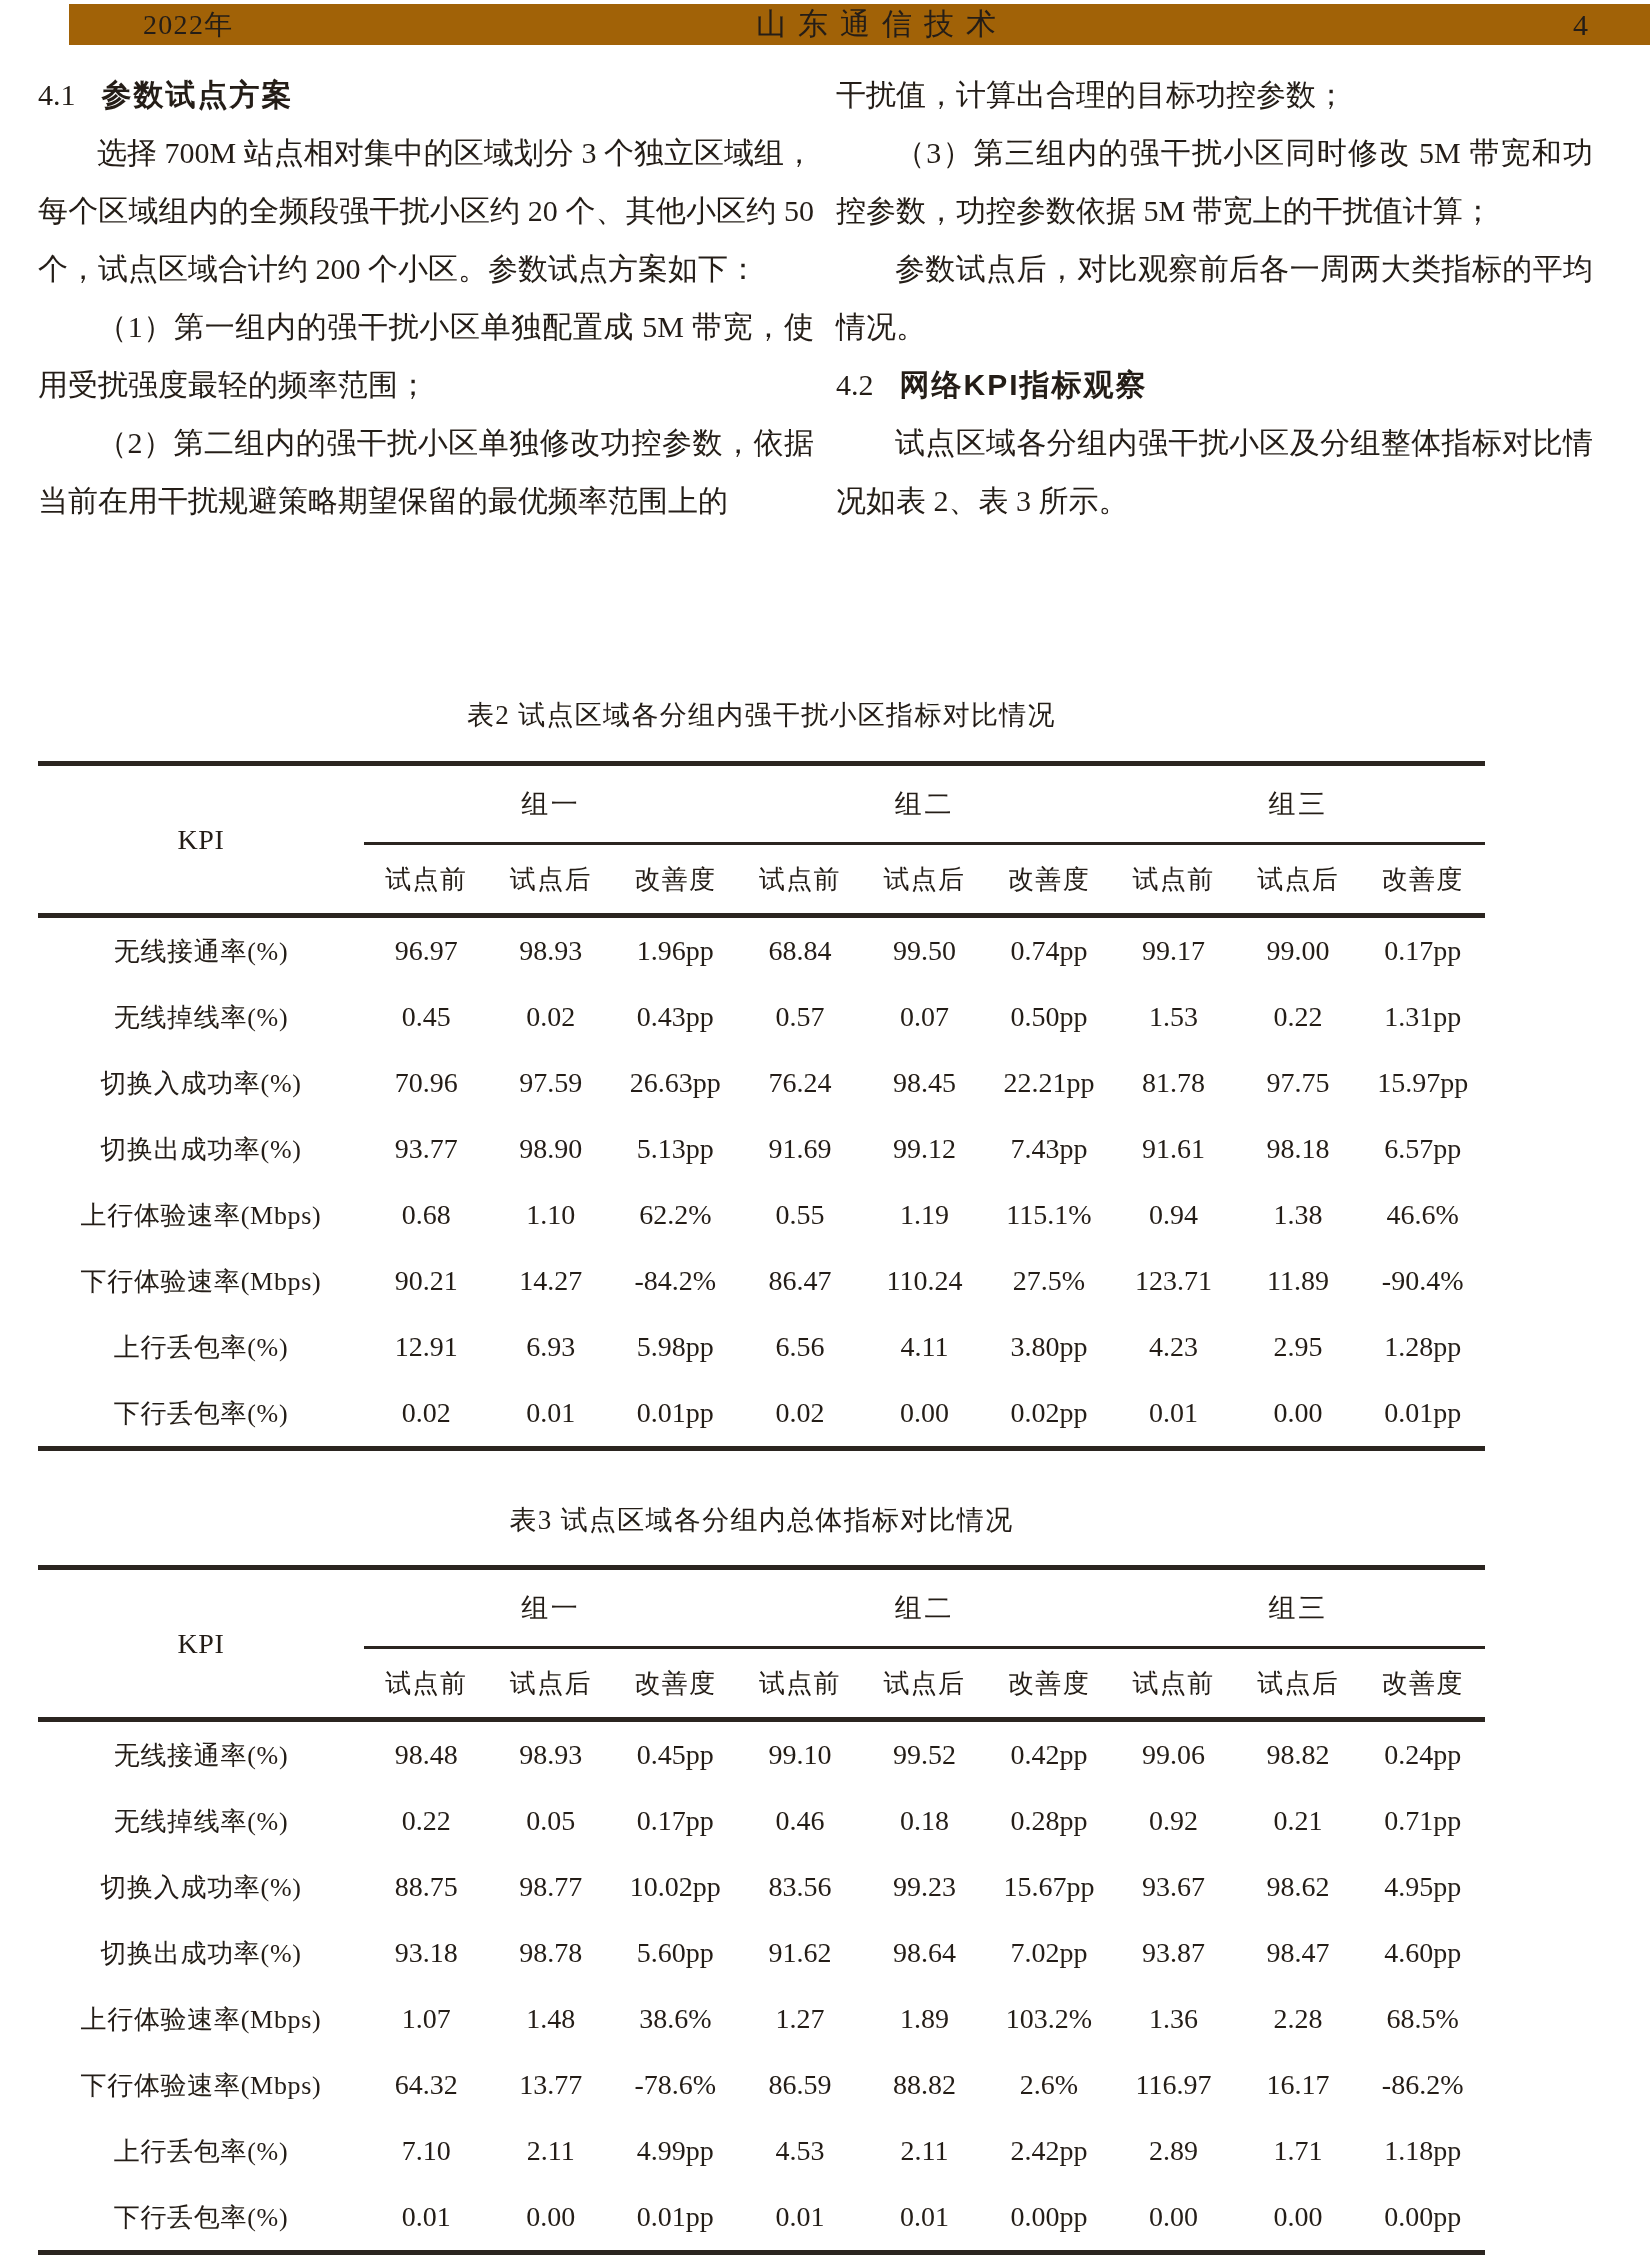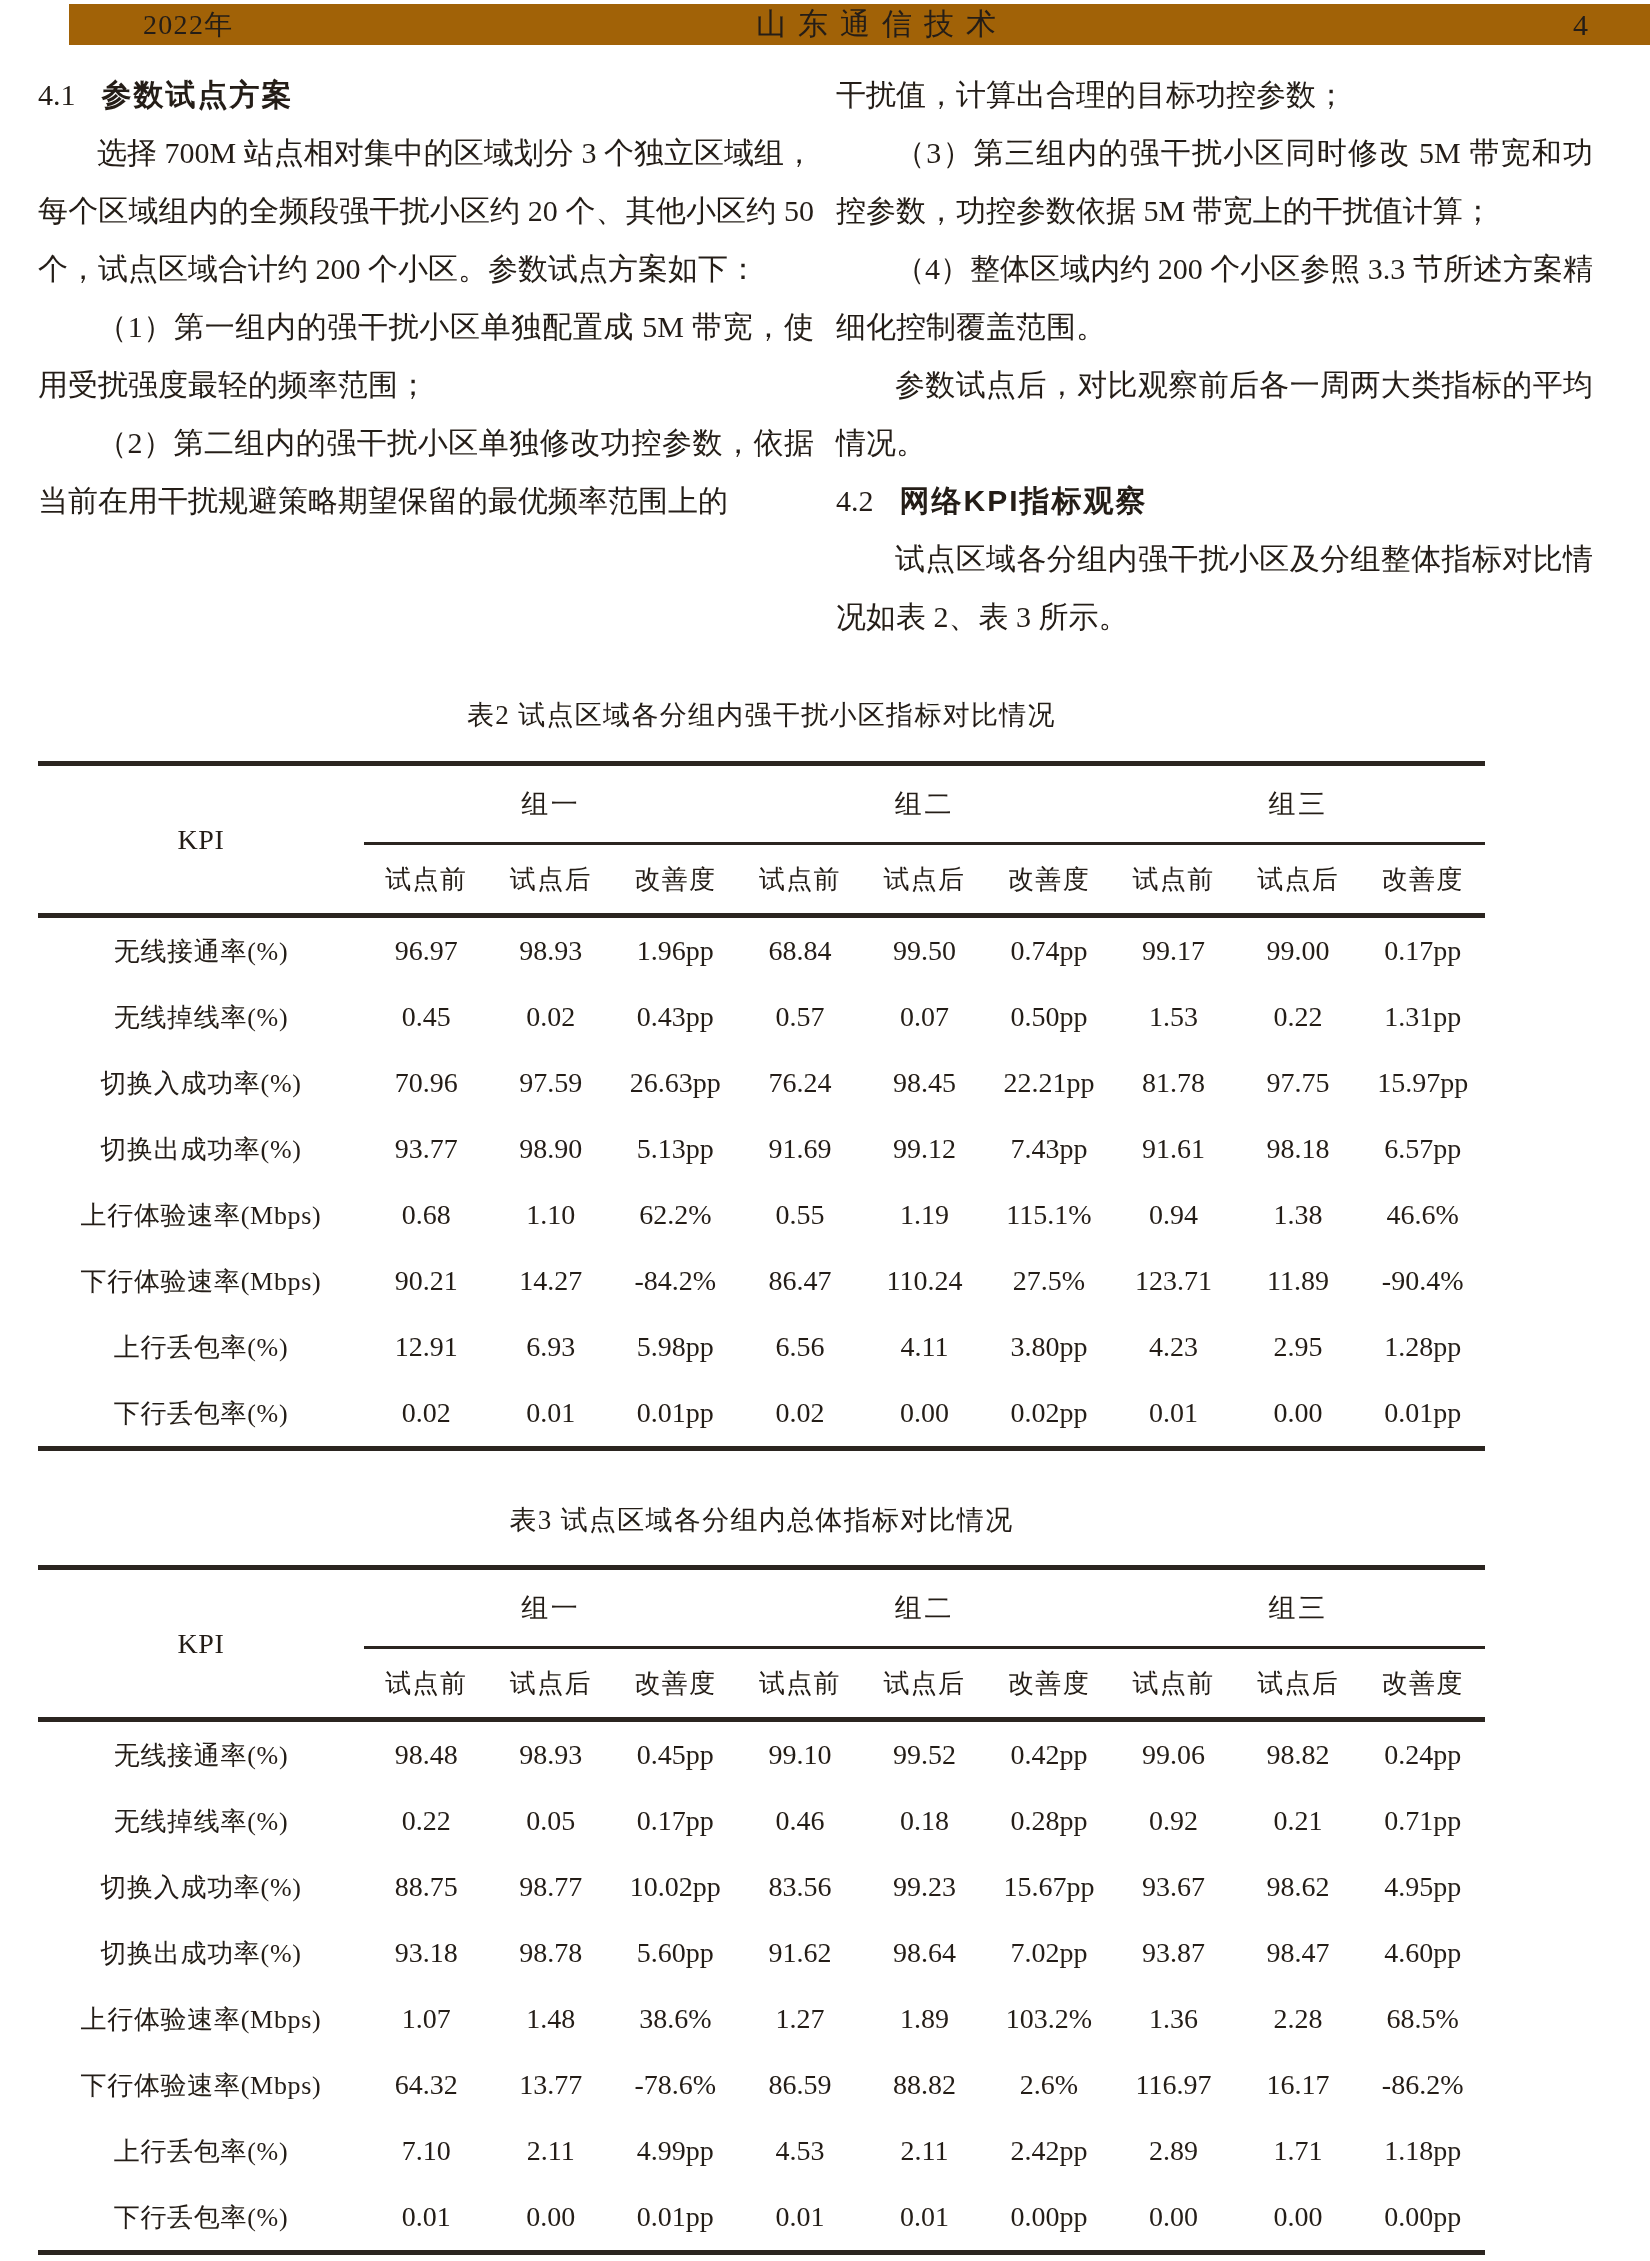--- a/index.html
+++ b/index.html
@@ -98,21 +98,20 @@
       <h2>
         <span class="h-num">4.1</span><span class="h-title">参数试点方案</span>
       </h2>
       <p>选择 700M 站点相对集中的区域划分 3 个独立区域组，每个区域组内的全频段强干扰小区约 20 个、其他小区约 50 个，试点区域合计约 200 个小区。参数试点方案如下：</p>
       <p>（1）第一组内的强干扰小区单独配置成 5M 带宽，使用受扰强度最轻的频率范围；</p>
       <p>（2）第二组内的强干扰小区单独修改功控参数，依据当前在用干扰规避策略期望保留的最优频率范围上的</p>
     </div>
     <div class="col right">
       <p class="noindent">干扰值，计算出合理的目标功控参数；</p>
       <p>（3）第三组内的强干扰小区同时修改 5M 带宽和功控参数，功控参数依据 5M 带宽上的干扰值计算；</p>
-      <p>（4）整体区域内约 200 个小区参照 3.3 节所述方案精细化控制覆盖范围。</p>
       <p>参数试点后，对比观察前后各一周两大类指标的平均情况。</p>
       <h2>
         <span class="h-num">4.2</span><span class="h-title">网络KPI指标观察</span>
       </h2>
       <p>试点区域各分组内强干扰小区及分组整体指标对比情况如表 2、表 3 所示。</p>
     </div>
   </div>
 
   <div class="tbl-caption" style="top:696px;">表2  试点区域各分组内强干扰小区指标对比情况</div>
   <table class="kpi" style="top:761px;">

